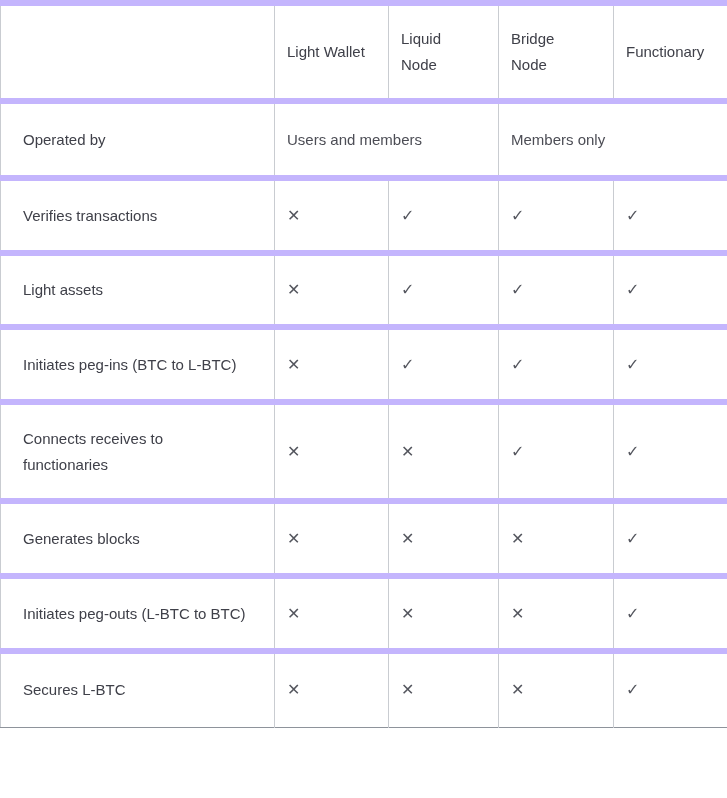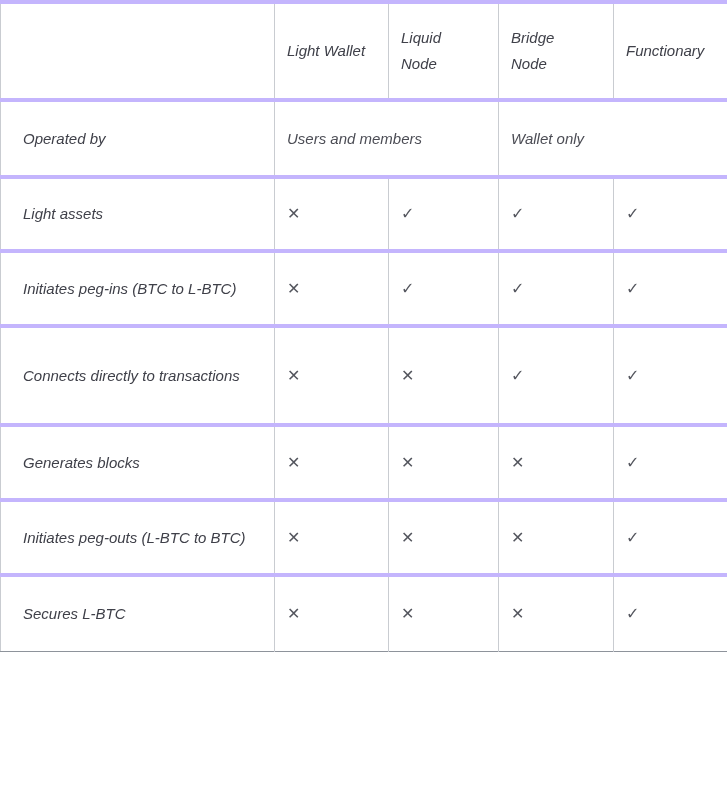--- a/index.html
+++ b/index.html
@@ -16,22 +16,21 @@
     border-collapse: collapse;
     table-layout: fixed;
     width: 727px;
     border-left: 1px solid #c9ccd1;
     border-right: 1px solid #c9ccd1;
     border-top: 1px solid #8e939b;
     border-bottom: 1px solid #8e939b;
     background: #ffffff;
   }
   table.compare tr {
-    border-top: 4px solid #c4b5fd;
-    font-style: italic;
+    border-top: 6px solid #c4b5fd;
   }
   table.compare th,
   table.compare td {
     border-left: 1px solid #c9ccd1;
     vertical-align: middle;
     text-align: left;
     font-size: 15px;
     font-weight: normal;
     padding: 0 22px 0 12px;
     overflow-wrap: break-word;
@@ -91,43 +90,50 @@
     <th class="col-head"></th>
     <th class="col-head">Light Wallet</th>
     <th class="col-head">Liquid Node</th>
     <th class="col-head">Bridge Node</th>
     <th class="col-head">Functionary</th>
   </tr>
 
   <tr class="h-operated">
     <td class="row-label">Operated by</td>
     <td class="group-cell" colspan="2">Users and members</td>
-    <td class="group-cell" colspan="2">Wallet only</td>
+    <td class="group-cell" colspan="2">Members only</td>
   </tr>
 
 
+  <tr class="h-b">
+    <td class="row-label">Verifies transactions</td>
+    <td class="mark-cell"><span class="mark">✕</span></td>
+    <td class="mark-cell"><span class="mark">✓</span></td>
+    <td class="mark-cell"><span class="mark">✓</span></td>
+    <td class="mark-cell"><span class="mark">✓</span></td>
+  </tr>
 
   <tr class="h-a">
     <td class="row-label">Light assets</td>
     <td class="mark-cell"><span class="mark">✕</span></td>
     <td class="mark-cell"><span class="mark">✓</span></td>
     <td class="mark-cell"><span class="mark">✓</span></td>
     <td class="mark-cell"><span class="mark">✓</span></td>
   </tr>
 
   <tr class="h-b">
     <td class="row-label">Initiates peg-ins (BTC to L-BTC)</td>
     <td class="mark-cell"><span class="mark">✕</span></td>
     <td class="mark-cell"><span class="mark">✓</span></td>
     <td class="mark-cell"><span class="mark">✓</span></td>
     <td class="mark-cell"><span class="mark">✓</span></td>
   </tr>
 
   <tr class="h-tall">
-    <td class="row-label">Connects directly to transactions</td>
+    <td class="row-label">Connects receives to functionaries</td>
     <td class="mark-cell"><span class="mark">✕</span></td>
     <td class="mark-cell"><span class="mark">✕</span></td>
     <td class="mark-cell"><span class="mark">✓</span></td>
     <td class="mark-cell"><span class="mark">✓</span></td>
   </tr>
 
   <tr class="h-b">
     <td class="row-label">Generates blocks</td>
     <td class="mark-cell"><span class="mark">✕</span></td>
     <td class="mark-cell"><span class="mark">✕</span></td>

